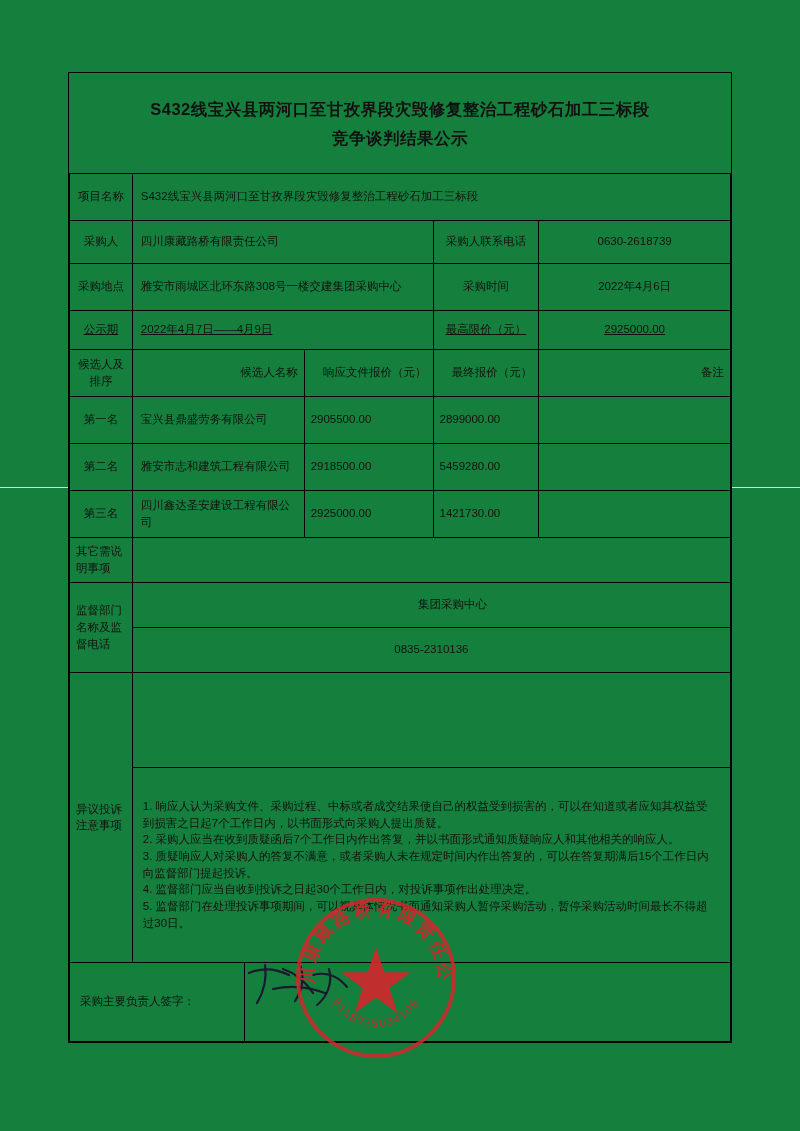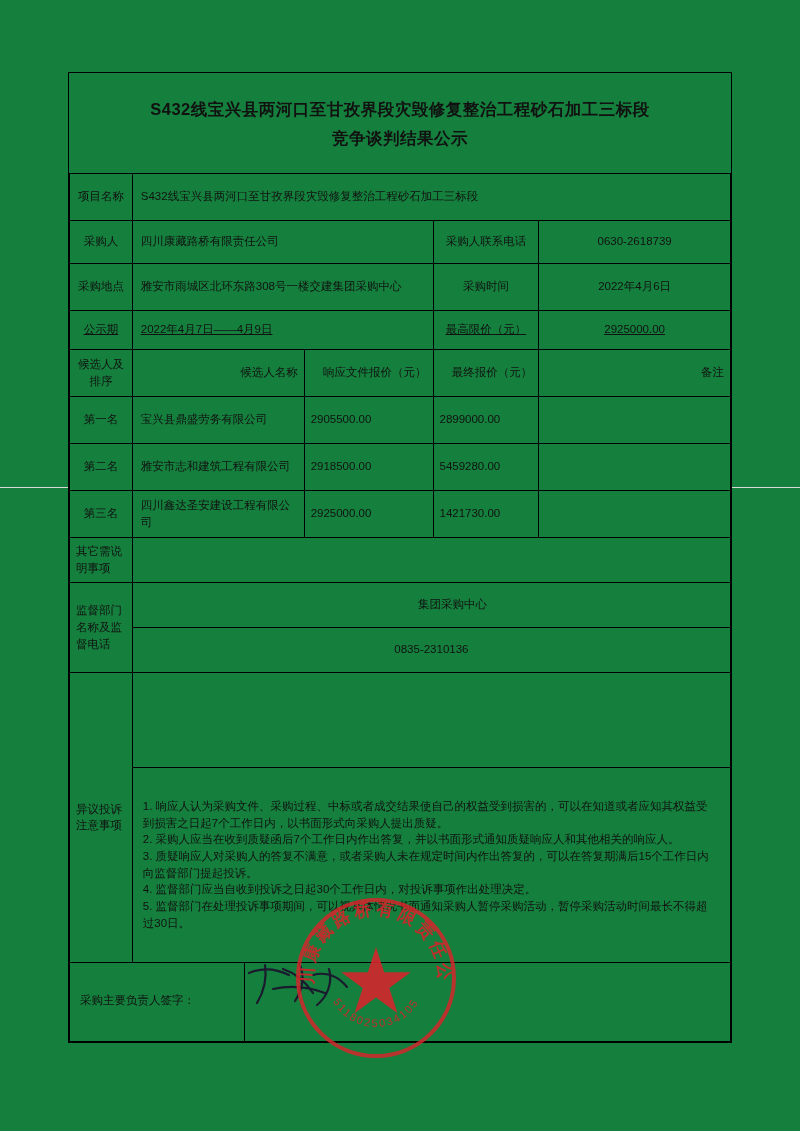--- a/index.html
+++ b/index.html
@@ -87,21 +87,20 @@
     font-size: 11.5px;
     line-height: 1.5;
     vertical-align: middle;
   }
   .sign-cell {
     height: 70px;
     text-align: left;
     padding-left: 10px !important;
     font-size: 11.5px;
     position: relative;
-    font-family: Liberation Mono, monospace;
   }
   .empty-block { height: 86px; }
   
   .seal {
     position: absolute;
     left: 293px;
     top: 895px;
     width: 166px;
     height: 166px;
     pointer-events: none;

